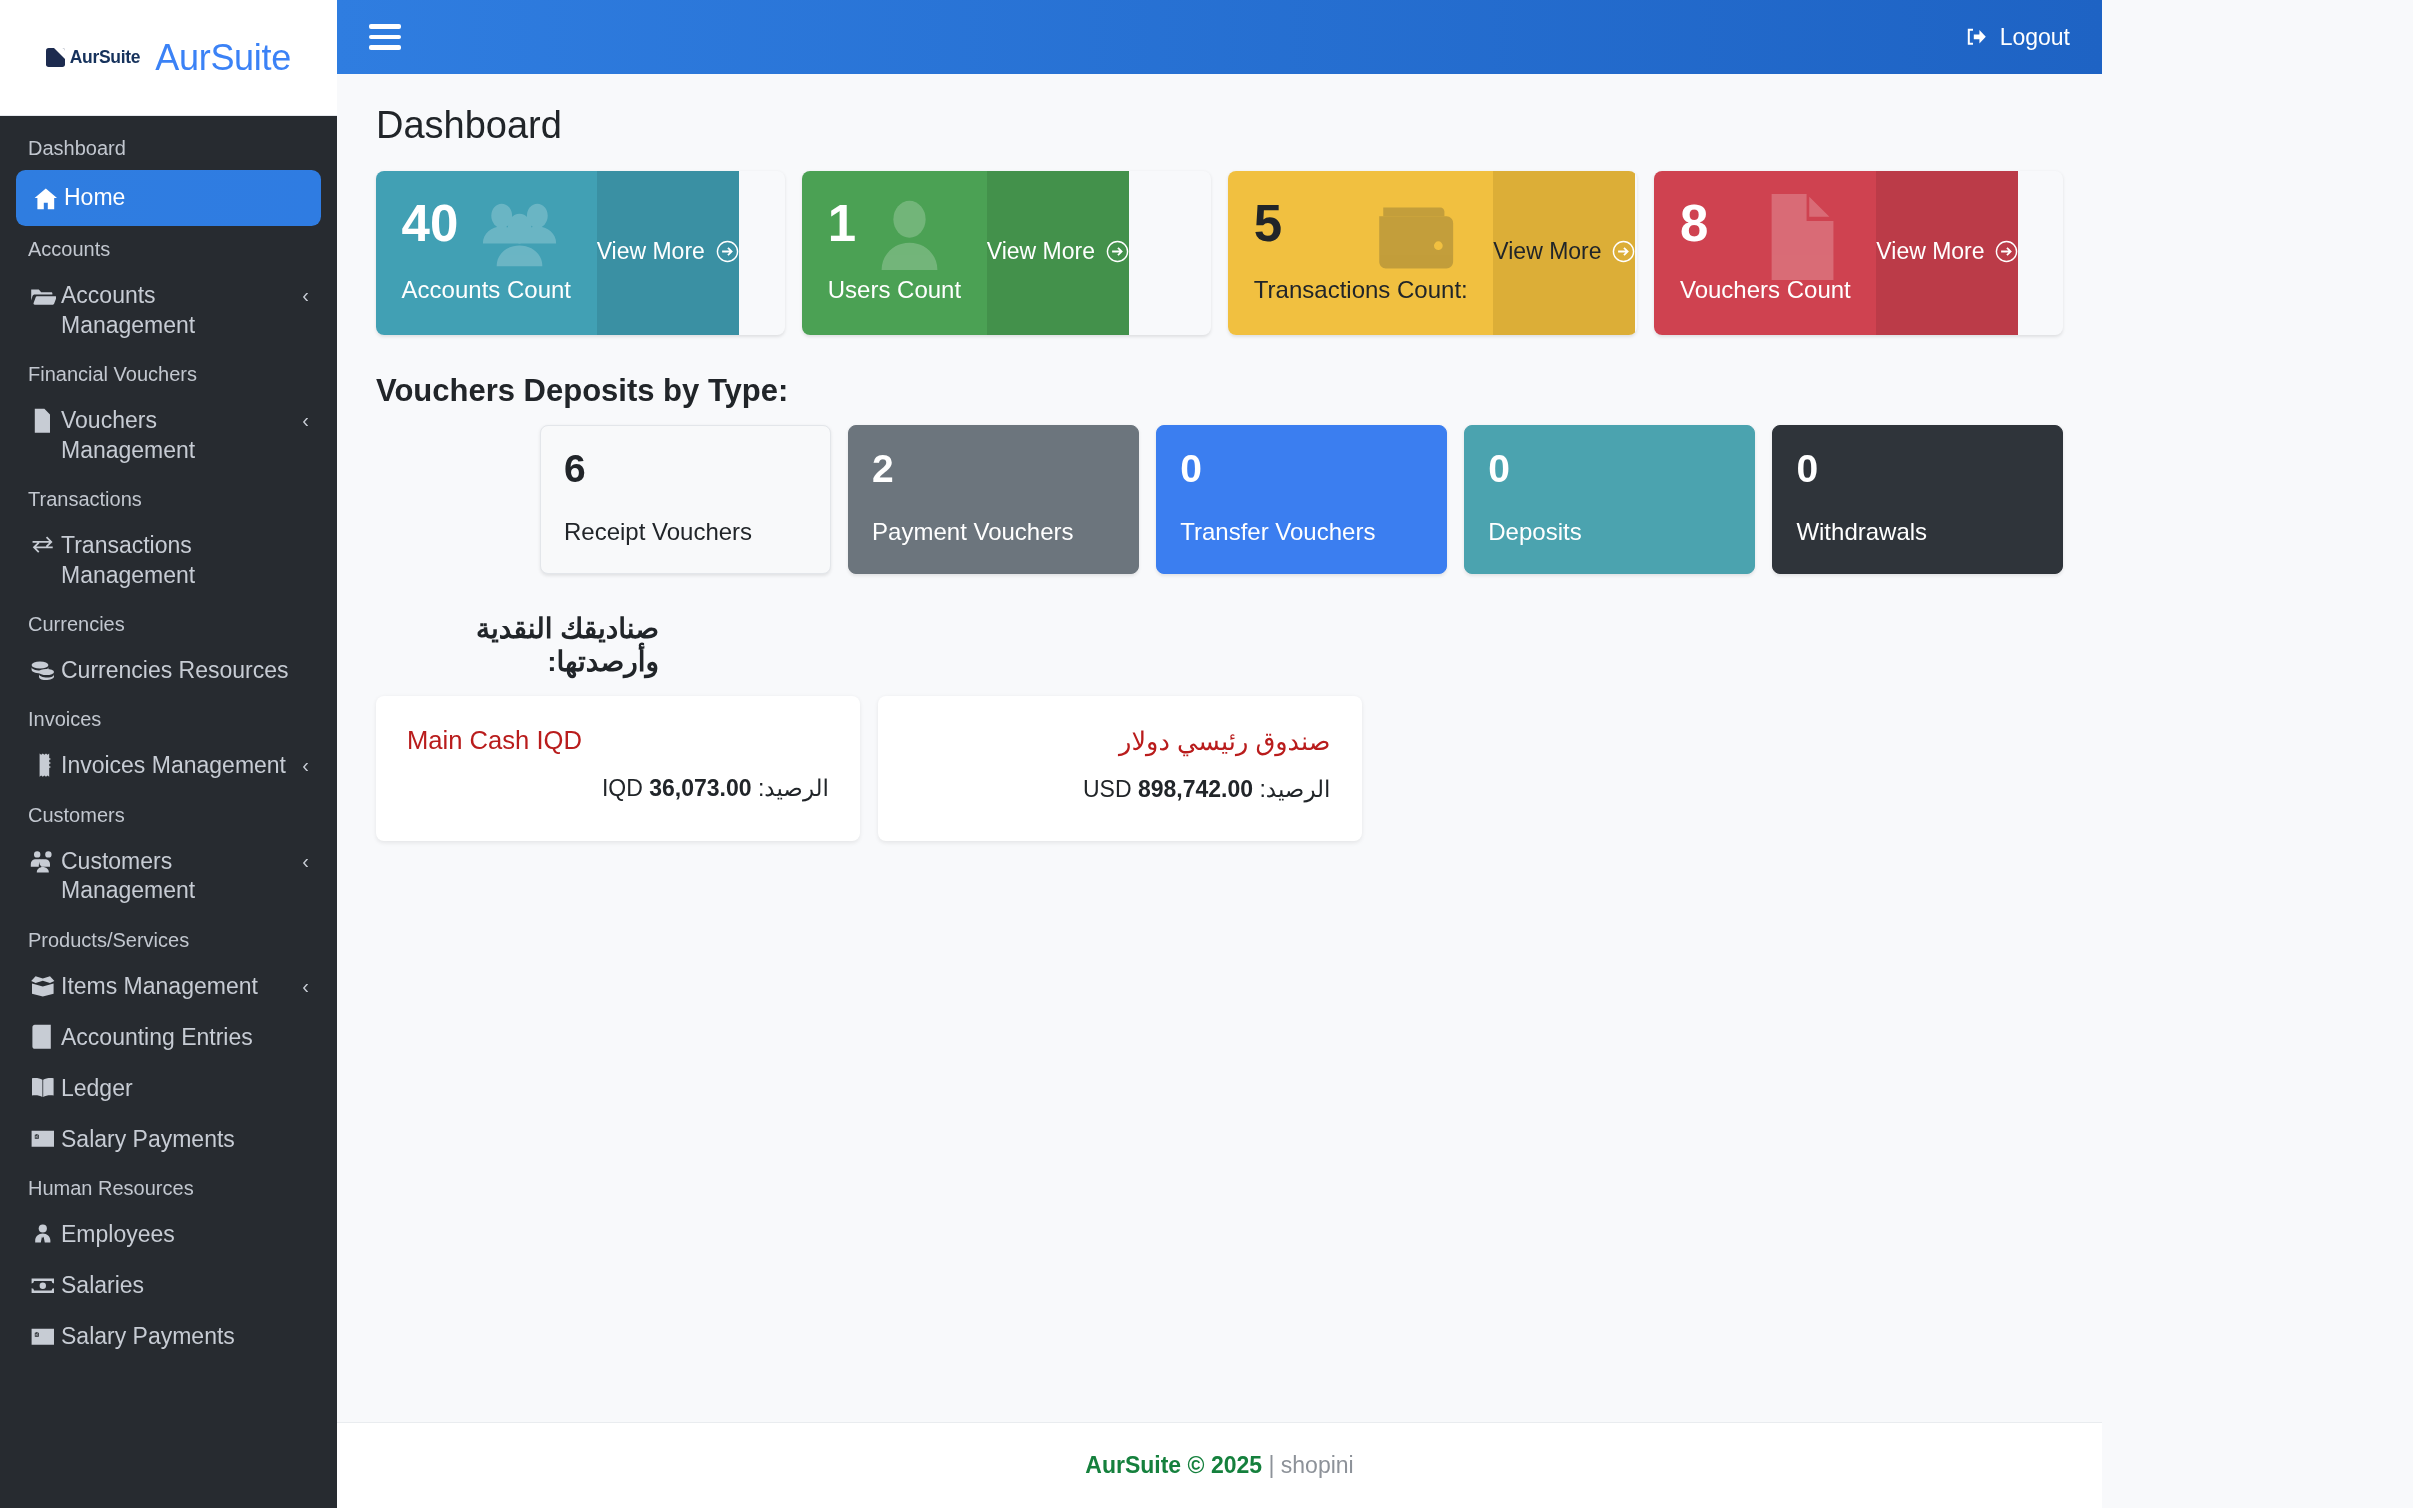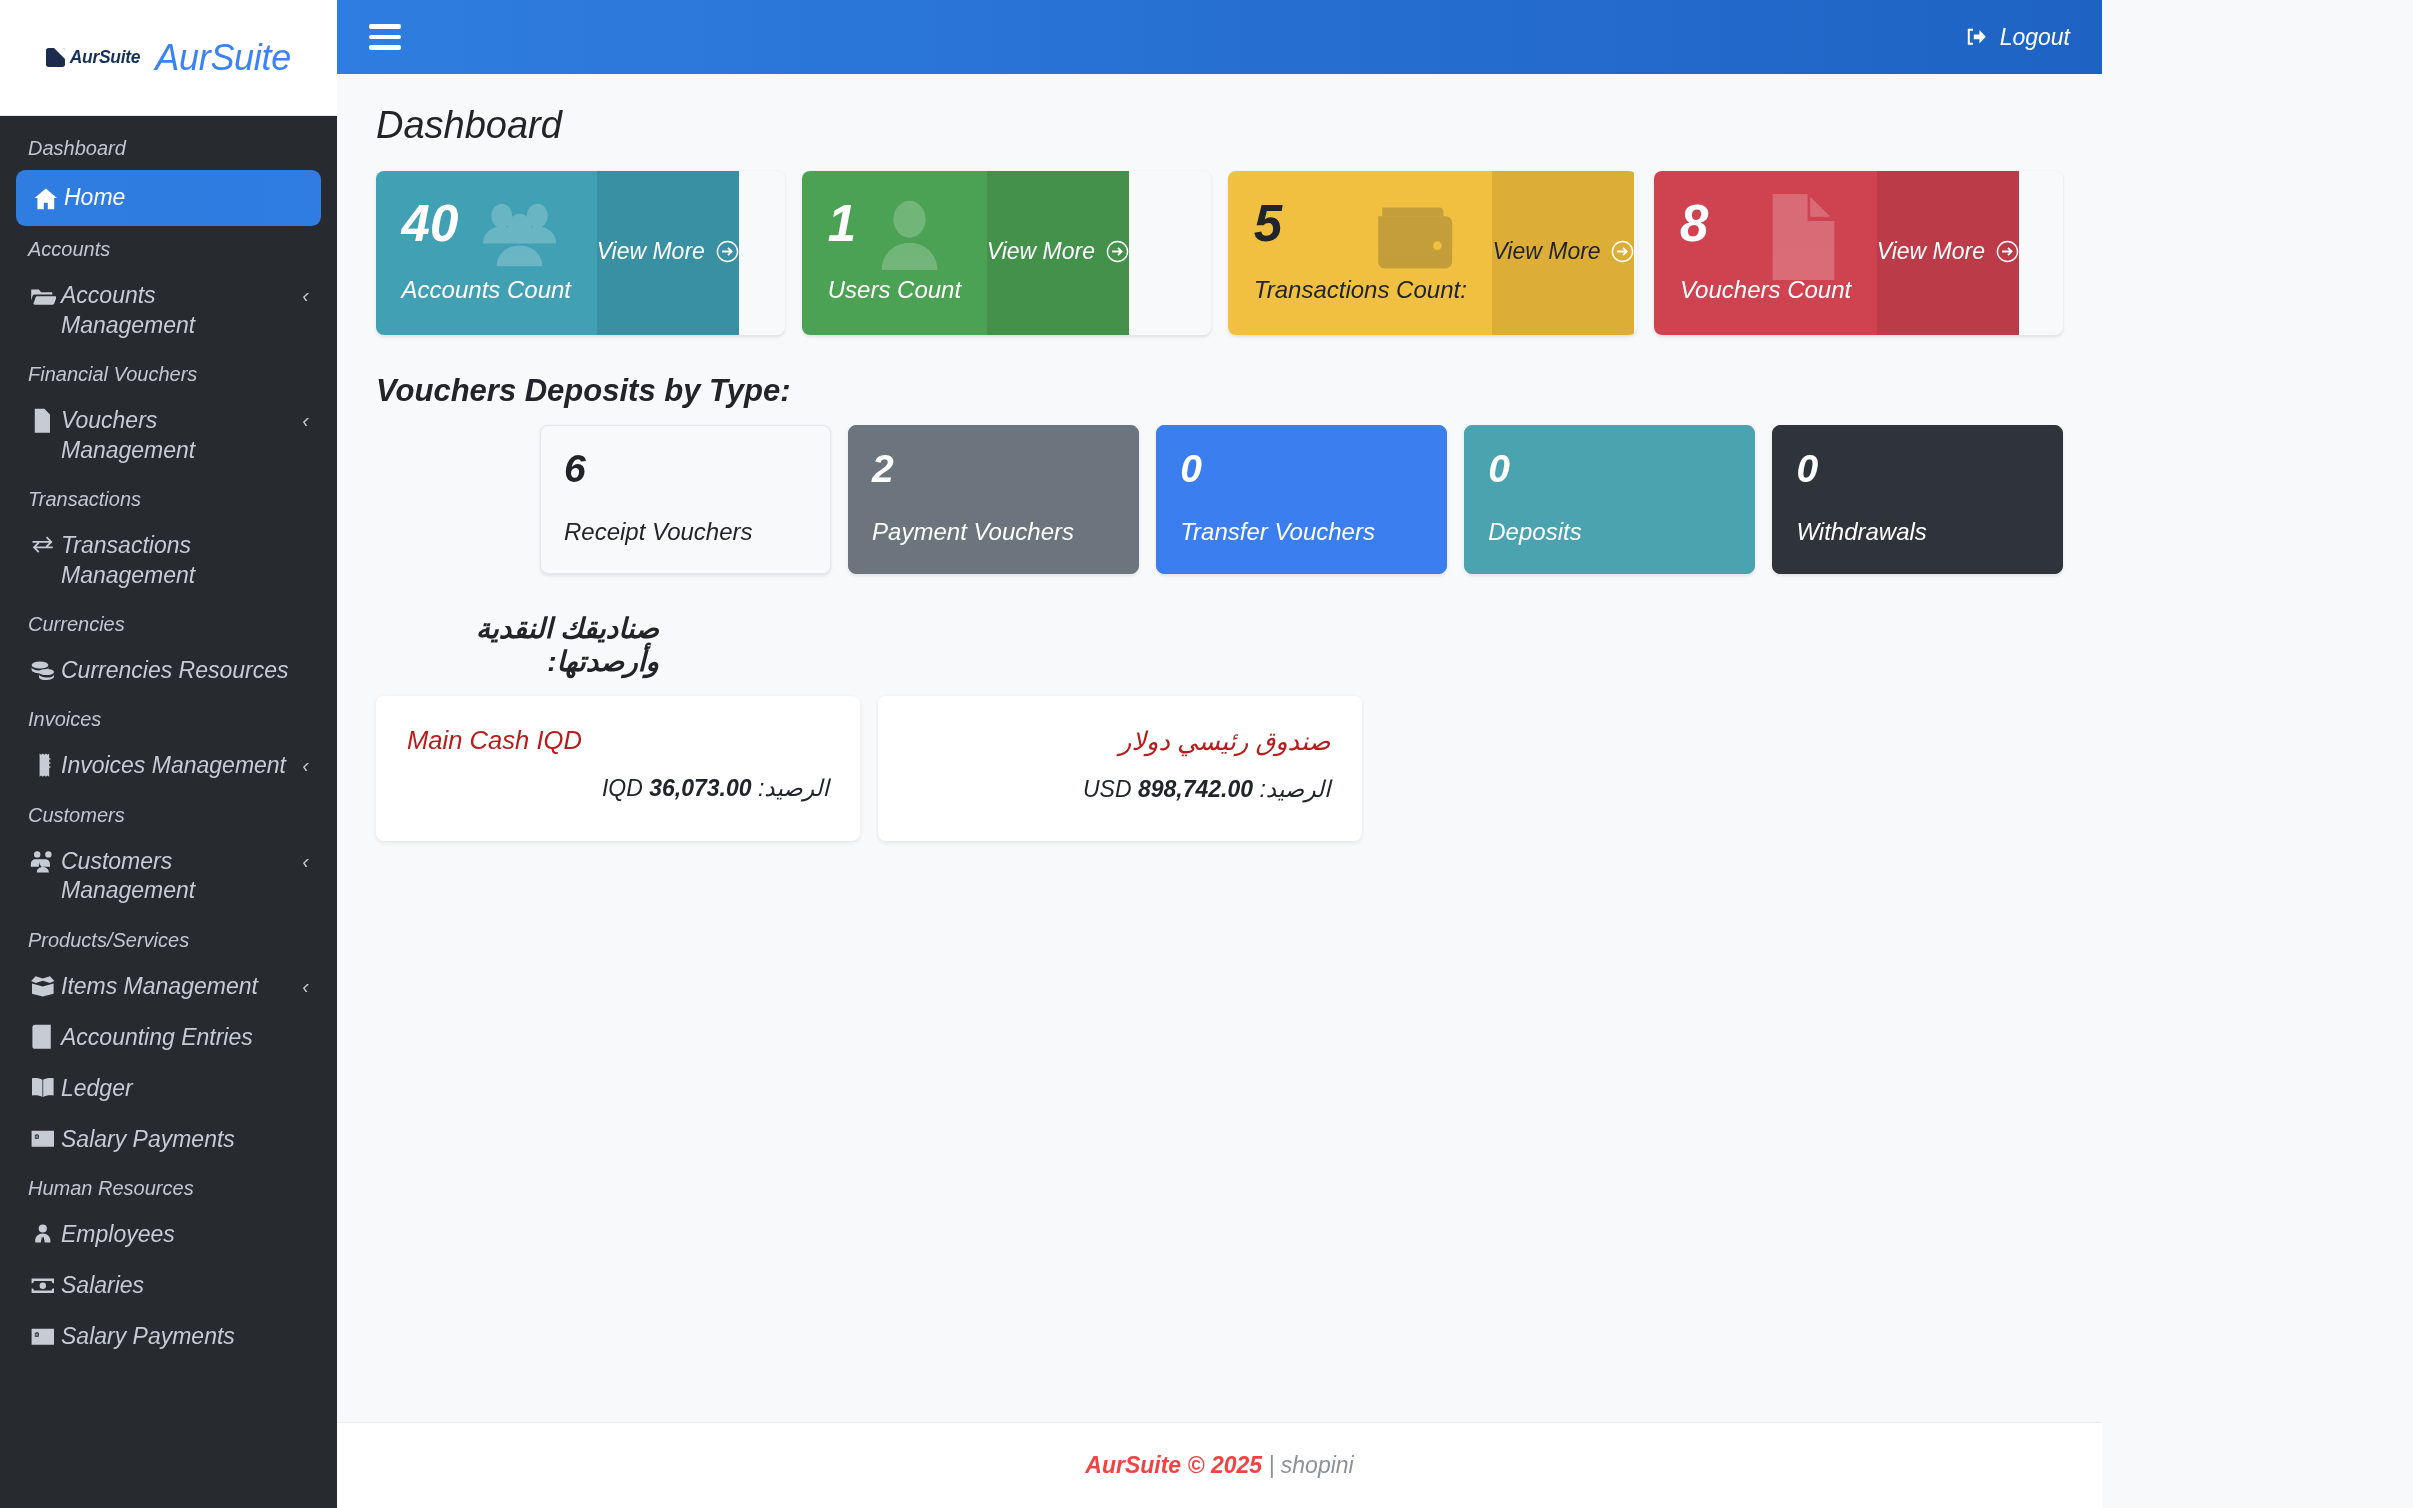--- a/index.html
+++ b/index.html
@@ -2,21 +2,21 @@
 <html style="font-size:10.8px"><head>
 <meta charset="utf-8">
 <style>
   * { box-sizing: border-box; margin: 0; padding: 0; }
   html, body {
     width: 2413px; height: 1508px;
     font-family: "Liberation Sans", sans-serif;
     background: #f8f9fb;
     overflow: hidden;
   }
-  .app { position: relative; width: 2102px; height: 1508px; display: flex; font-style: italic; }
+  .app { position: relative; width: 2102px; height: 1508px; display: flex; }
 
   
   .sidebar {
     width: 337px; height: 1508px;
     background: #272b30;
     flex: 0 0 337px;
     display: flex; flex-direction: column;
     overflow: hidden;
   }
   .brand {
@@ -124,21 +124,21 @@
   .cash-bal b { font-weight: bold; }
   .cash-card.rtl .cash-name { direction: rtl; text-align: right; }
 
   
   .footer {
     height: 86px; flex: 0 0 86px; background: #ffffff;
     border-top: 0.7px solid #e9ecef;
     display: flex; align-items: center; justify-content: center;
     color: #8d9299; font-size: 23px;
   }
-  .footer b { color: #ef4444; font-weight: bold; }
+  .footer b { color: #15803d; font-weight: bold; }
 </style>
 </head>
 <body>
 
 <div class="app">
 
   <aside class="sidebar">
     <div class="brand">
       <span class="brand-logo">
         <span class="brand-mark"></span>

